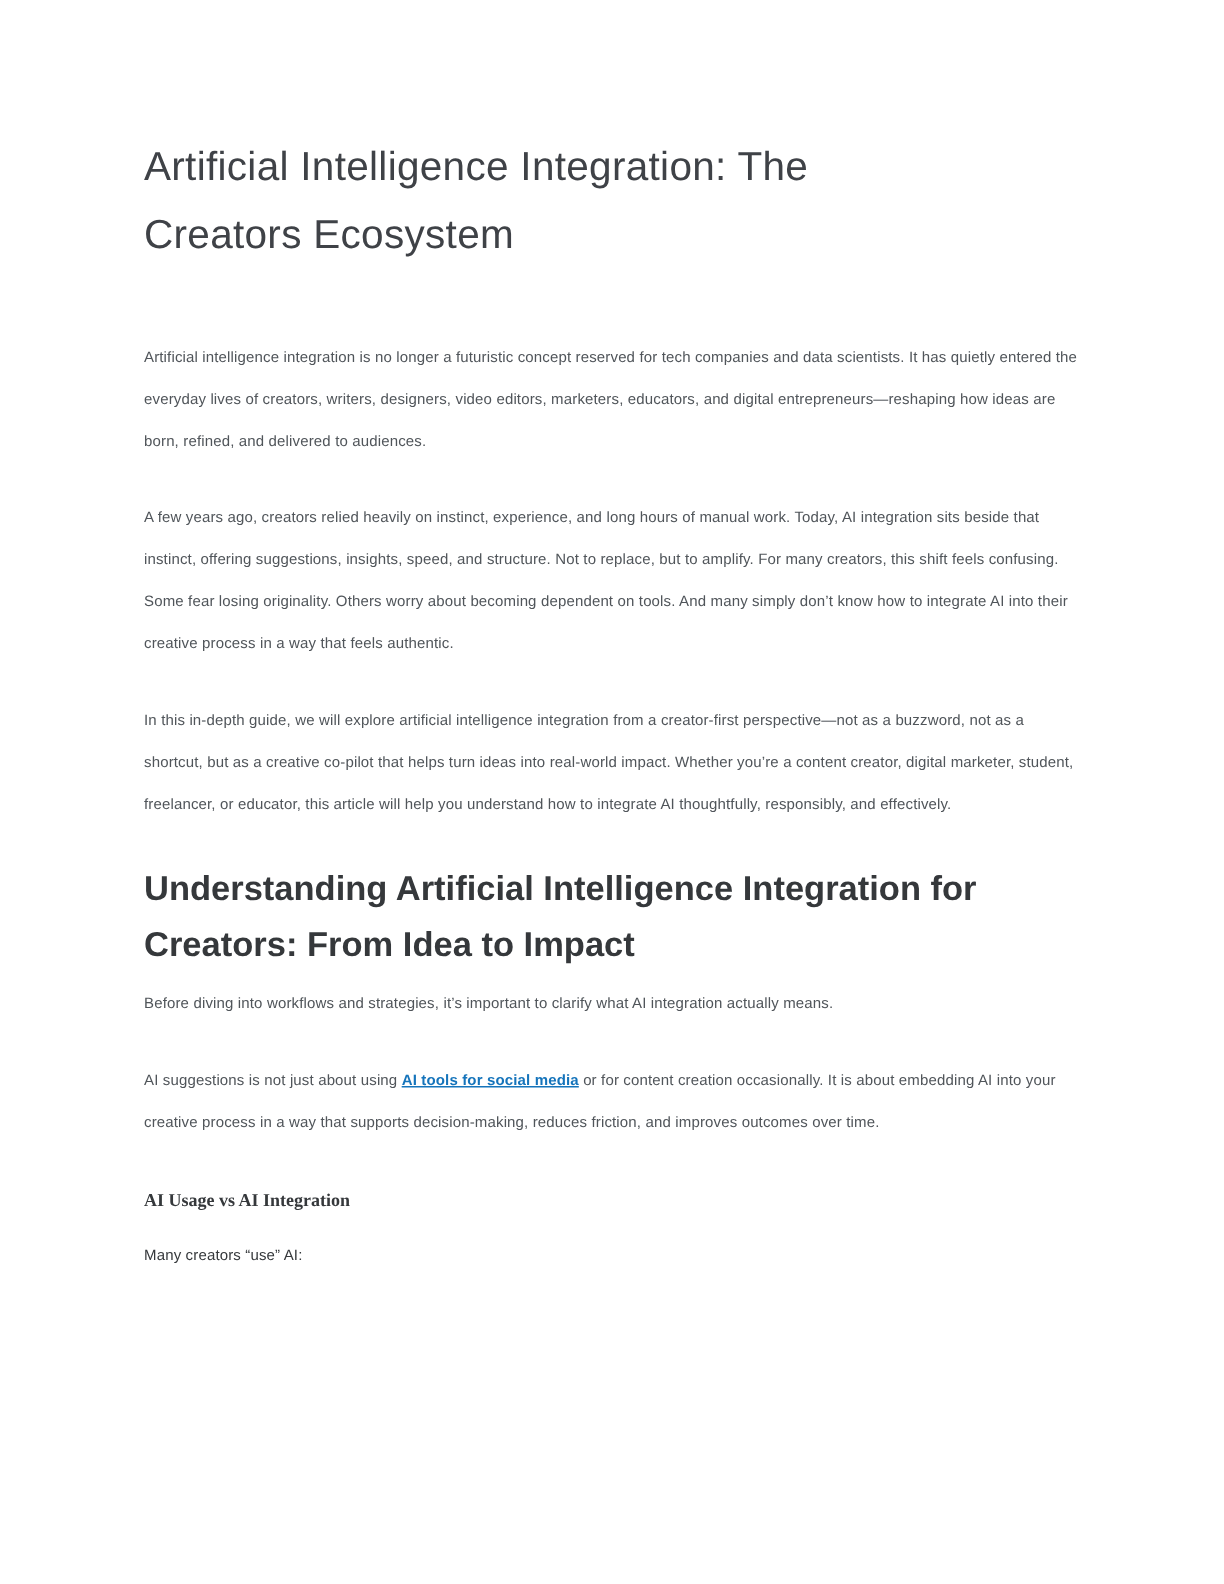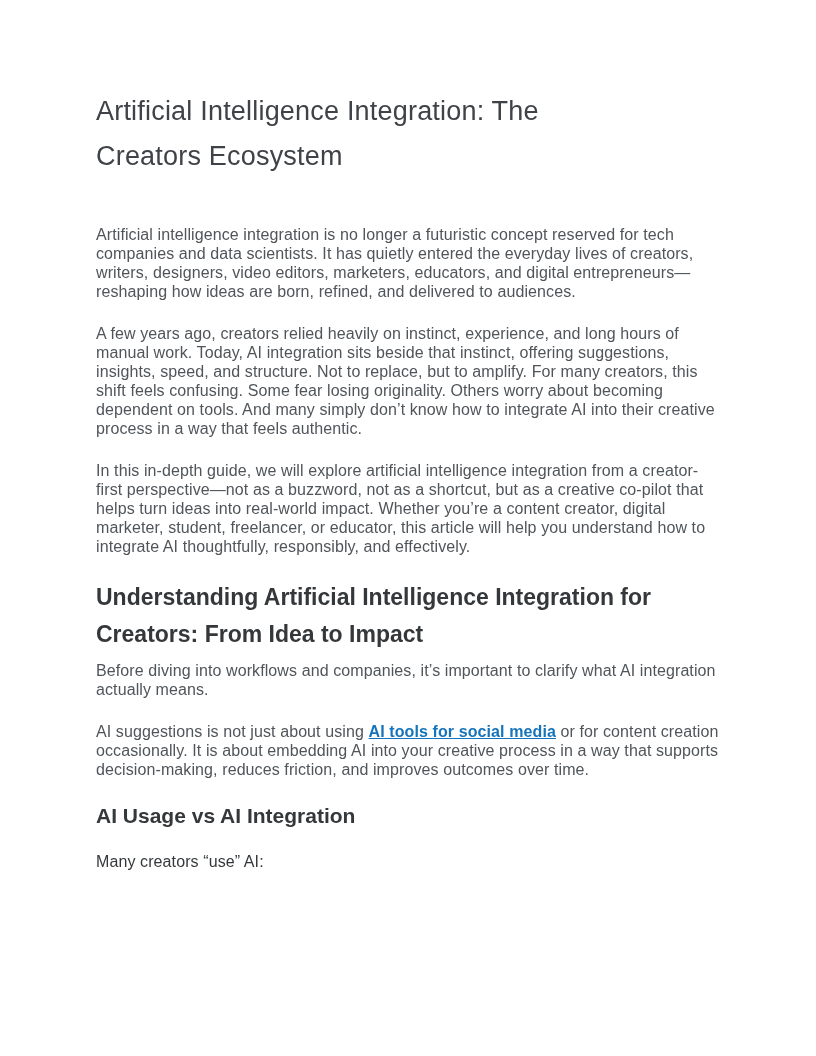--- a/index.html
+++ b/index.html
@@ -21,40 +21,41 @@
   .doc-title {
     font-size: 27px;
     line-height: 45px;
     font-weight: 400;
     letter-spacing: 0.2px;
     color: var(--title-color, #3f4247);
     margin: 0 0 46px 0;
     max-width: 545px;
   }
   p.body-par {
-    font-size: 16px;
-    line-height: 19px;
+    font-size: 10px;
+    line-height: 28px;
     letter-spacing: 0.1px;
     color: var(--body-color, #50555a);
     margin: 0 0 23px 0;
   }
   .section-h2 {
     font-size: 23px;
     line-height: 37px;
     font-weight: 700;
     color: var(--heading-color, #35383b);
     margin: 0 0 8px 0;
     max-width: 580px;
   }
   .section-h3 {
-    font-size: 21px;
+    font-size: 12px;
     line-height: 28px;
     font-weight: 700;
     color: var(--heading-color, #35383b);
-    margin: 0 0 22px 0;
+    margin: 0 0 10px 0;
+    font-family: Liberation Serif, serif;
   }
   p.lead-par {
     font-weight: 400;
     color: var(--heading-color, #35383b);
     letter-spacing: 0.1px;
   }
   a.doc-link {
     color: var(--link-color, #1574bb);
     font-weight: 700;
     text-decoration: underline;
@@ -69,21 +70,21 @@
   <h1 class="doc-title">Artificial Intelligence Integration: The Creators Ecosystem</h1>
 
   <p class="body-par">Artificial intelligence integration is no longer a futuristic concept reserved for tech companies and data scientists. It has quietly entered the everyday lives of creators, writers, designers, video editors, marketers, educators, and digital entrepreneurs—reshaping how ideas are born, refined, and delivered to audiences.</p>
 
   <p class="body-par">A few years ago, creators relied heavily on instinct, experience, and long hours of manual work. Today, AI integration sits beside that instinct, offering suggestions, insights, speed, and structure. Not to replace, but to amplify. For many creators, this shift feels confusing. Some fear losing originality. Others worry about becoming dependent on tools. And many simply don’t know how to integrate AI into their creative process in a way that feels authentic.</p>
 
   <p class="body-par">In this in-depth guide, we will explore artificial intelligence integration from a creator-first perspective—not as a buzzword, not as a shortcut, but as a creative co-pilot that helps turn ideas into real-world impact. Whether you’re a content creator, digital marketer, student, freelancer, or educator, this article will help you understand how to integrate AI thoughtfully, responsibly, and effectively.</p>
 
   <h2 class="section-h2">Understanding Artificial Intelligence Integration for Creators: From Idea to Impact</h2>
 
-  <p class="body-par">Before diving into workflows and companies, it’s important to clarify what AI integration actually means.</p>
+  <p class="body-par">Before diving into workflows and strategies, it’s important to clarify what AI integration actually means.</p>
 
   <p class="body-par"><span>AI suggestions is not just about using </span><a class="doc-link" href="#">AI tools for social media</a><span> or for content creation occasionally. It is about embedding AI into your creative process in a way that supports decision-making, reduces friction, and improves outcomes over time.</span></p>
 
   <h3 class="section-h3">AI Usage vs AI Integration</h3>
 
   <p class="body-par lead-par">Many creators “use” AI:</p>
 
 </div>
 
 </body></html>

